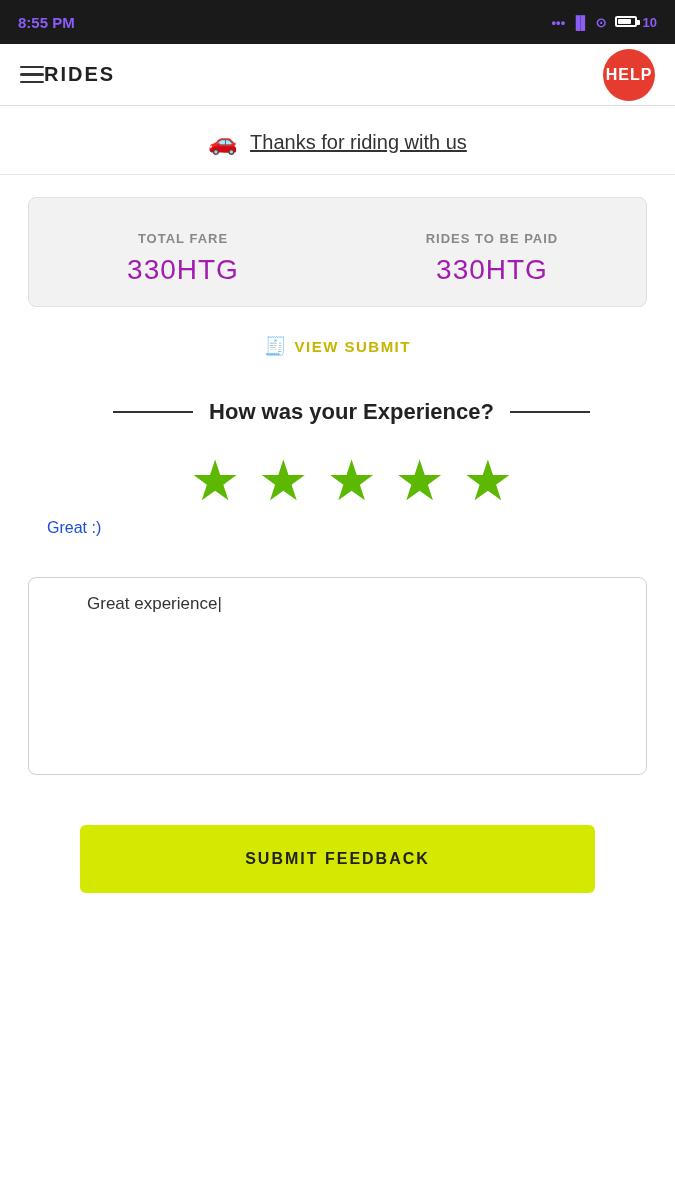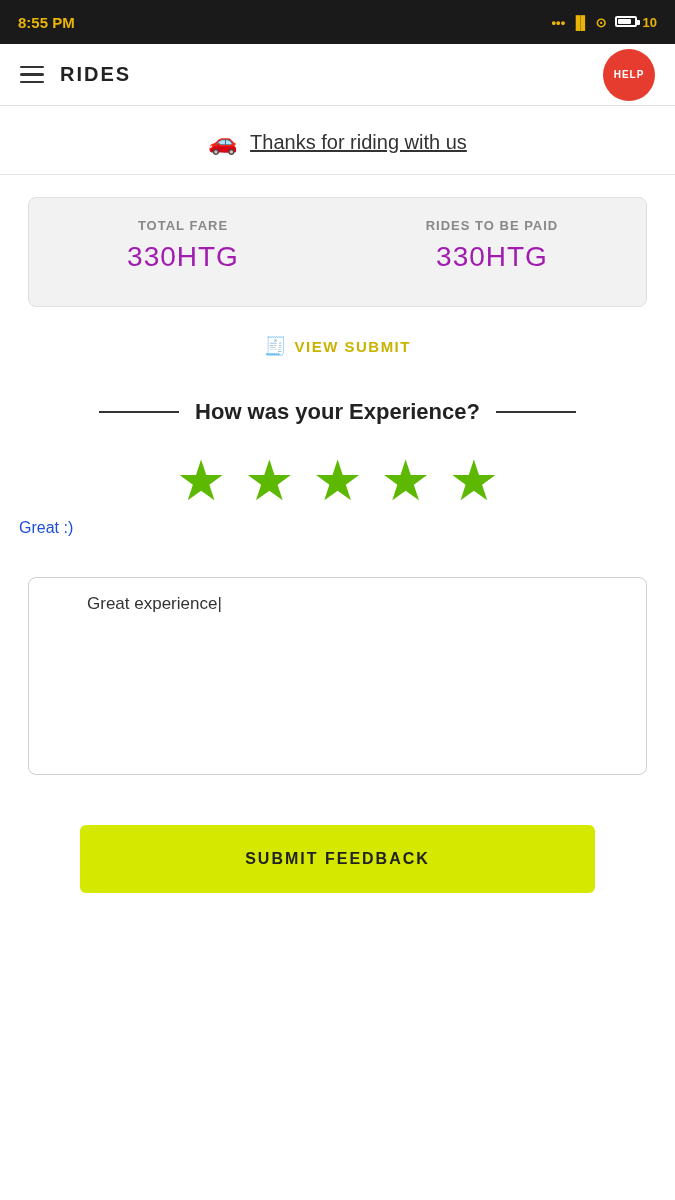--- a/index.html
+++ b/index.html
@@ -9,21 +9,21 @@
       width: 675px;
       min-height: 1200px;
       font-family: 'Helvetica Neue', Helvetica, Arial, sans-serif;
       background: #ffffff;
       overflow-x: hidden;
     }
 
     
     .status-bar {
       background: #1a1a1a;
-      color: #eab308;
+      color: #8b5cf6;
       height: 44px;
       display: flex;
       align-items: center;
       justify-content: space-between;
       padding: 0 18px;
       font-size: 15px;
       font-weight: 600;
     }
     .status-bar-left { font-size: 15px; font-weight: 700; }
     .status-bar-right {
@@ -39,21 +39,20 @@
       height: 62px;
       display: flex;
       align-items: center;
       justify-content: space-between;
       padding: 0 20px;
       border-bottom: 1px solid #e0e0e0;
     }
     .nav-left {
       display: flex;
       align-items: center;
-      gap: 16px;
     }
     .hamburger {
       display: flex;
       flex-direction: column;
       gap: 5px;
       cursor: pointer;
     }
     .hamburger span {
       display: block;
       width: 24px;
@@ -69,21 +68,21 @@
     }
     .help-btn {
       width: 52px;
       height: 52px;
       background: #e63c2f;
       border-radius: 50%;
       display: flex;
       align-items: center;
       justify-content: center;
       color: #fff;
-      font-size: 10px;
+      font-size: 16px;
       font-weight: 700;
       letter-spacing: 1px;
       cursor: pointer;
       border: none;
     }
 
     
     .thanks-banner {
       display: flex;
       align-items: center;
@@ -103,21 +102,21 @@
       text-decoration: underline;
     }
 
     
     .fare-card {
       margin: 22px 28px;
       background: #f2f2f2;
       border-radius: 8px;
       border: 1px solid #e0e0e0;
       display: flex;
-      align-items: flex-start;
+      align-items: flex-end;
       min-height: 110px;
     }
     .fare-section {
       flex: 1;
       display: flex;
       flex-direction: column;
       align-items: center;
       justify-content: center;
       padding: 20px 10px;
       gap: 8px;
@@ -157,20 +156,21 @@
     .invoice-text {
       font-size: 15px;
       font-weight: 700;
       color: #c8b400;
       letter-spacing: 1.5px;
     }
 
     
     .experience-section {
       padding: 24px 19px 10px;
+      margin-left: 28px;
     }
     .experience-header {
       display: flex;
       align-items: center;
       justify-content: center;
       gap: 16px;
       margin-bottom: 28px;
     }
     .experience-line {
       flex: 1;

